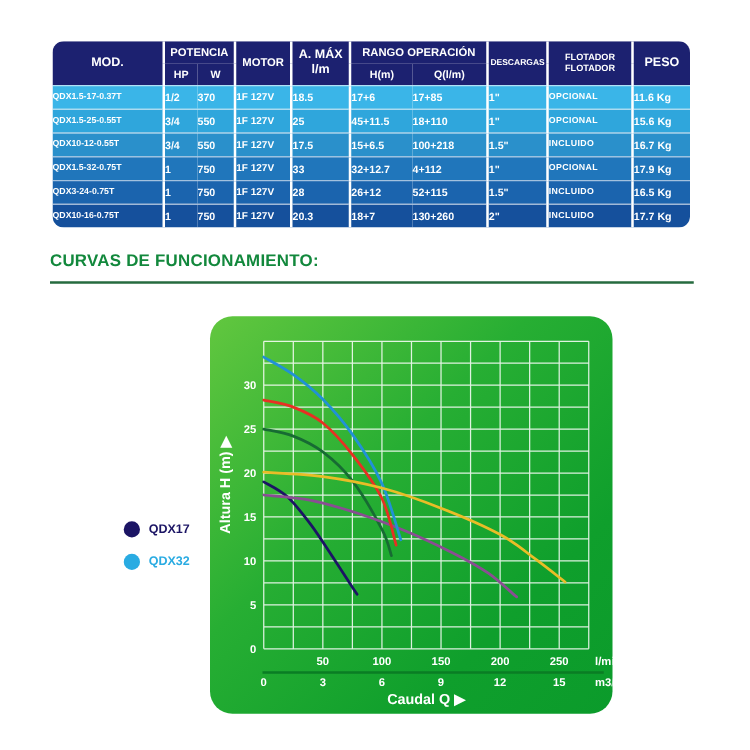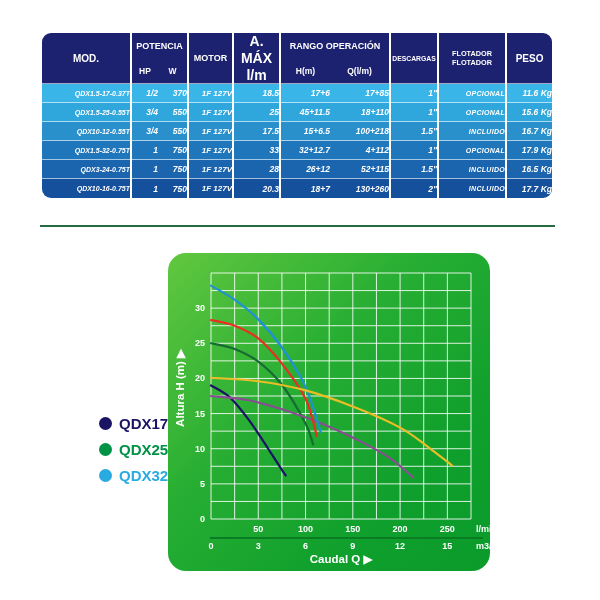--- a/index.html
+++ b/index.html
@@ -10,40 +10,40 @@
   }
   
   .table-wrap { position:absolute; left:42px; top:33px; width:510px; border-radius:9px; overflow:hidden; }
   table { width:100%; border-collapse:collapse; table-layout:fixed; }
   th { background:#1c2170; color:#fff; font-weight:bold; padding:0; text-align:center; vertical-align:middle; }
   thead tr:first-child { height:18px; }
   thead tr:last-child  { height:17px;margin-top:18px; }
   .h-main { font-size:9px;margin-top:31px; }
   .h-mod  { font-size:10px; }
   .h-sub  { font-size:8.5px; }
-  .h-amax { font-size:14px; line-height:1.2; }
+  .h-amax { font-size:10px; line-height:1.2; }
   .h-desc { font-size:6.8px; }
   .h-flot { font-size:7.3px; line-height:1.25; }
   .h-peso { font-size:10px; }
   .gb { border-left:2px solid #ffffff; }
   tbody td {
-    color:#fff; font-weight:bold; text-align:right; vertical-align:middle;
-    height:19px; font-size:8.5px; border-top:1px solid rgba(255,255,255,.6);font-style:italic;
+    color:#fff; font-weight:bold; text-align:left; vertical-align:middle;
+    height:19px; font-size:8.5px; border-top:1px solid rgba(255,255,255,.6);
   }
   tbody td.c0 { font-size:7px; }
   tbody td.c3 { font-size:8px; }
   tbody td.c8 { font-size:7px; letter-spacing:.3px; }
   
   .section-title { position:absolute; left:40px; top:201px; font-size:13.5px; font-weight:bold; color:#12883c; letter-spacing:.2px; }
   .title-rule { position:absolute; left:40px; top:225px; width:515px; height:2px; background:#266b3f; }
   
   .legend { position:absolute; left:99px; top:410px; }
   .legend-item { display:flex; align-items:center; height:26px; gap:7px; }
   .legend-dot { width:13px; height:13px; border-radius:50%; flex:0 0 13px; }
-  .legend-label { font-size:15px; font-weight:bold; }
+  .legend-label { font-size:10px; font-weight:bold; }
   
   .chart-panel {
     position:absolute; left:168px; top:253px; width:322px; height:318px; border-radius:18px;
     background:linear-gradient(135deg,#62c73f 0%,#27ae33 40%,#0f9f2c 75%,#0b9b2b 100%);
   }
   .chart-panel svg { position:absolute; left:0; top:0; }
 </style>
 </head>
 <body>
 
@@ -157,30 +157,27 @@
             <td class="c5 gb">18+7</td>
             <td class="c6">130+260</td>
             <td class="c7 gb">2"</td>
             <td class="c8 gb">INCLUIDO</td>
             <td class="c9 gb">17.7 Kg</td>
           </tr>
         </tbody>
     </table>
   </div>
 
+  <div class="section-title">CURVAS DE FUNCIONAMIENTO:</div>
   <div class="title-rule"></div>
 
   <div class="legend">
       <div class="legend-item">
         <span class="legend-dot" style="background: rgb(27, 20, 100);"></span>
         <span class="legend-label" style="color: rgb(27, 20, 100);">QDX17</span>
-      </div>
-      <div class="legend-item">
-        <span class="legend-dot" style="background: rgb(0, 146, 69);"></span>
-        <span class="legend-label" style="color: rgb(0, 146, 69);">QDX25</span>
       </div>
       <div class="legend-item">
         <span class="legend-dot" style="background: rgb(41, 171, 226);"></span>
         <span class="legend-label" style="color: rgb(41, 171, 226);">QDX32</span>
       </div>
     </div>
 
   <div class="chart-panel">
     <svg width="322" height="318" viewBox="0 0 322 318">
         <path d="M43 20V266M66.64 20V266M90.27 20V266M113.91 20V266M137.55 20V266M161.18 20V266M184.82 20V266M208.45 20V266M232.09 20V266M255.73 20V266M279.36 20V266M303 20V266M43 266H303M43 248.43H303M43 230.86H303M43 213.29H303M43 195.71H303M43 178.14H303M43 160.57H303M43 143H303M43 125.43H303M43 107.86H303M43 90.29H303M43 72.71H303M43 55.14H303M43 37.57H303M43 20H303" stroke="#ffffff" stroke-opacity="0.85" stroke-width="1" fill="none"></path>

